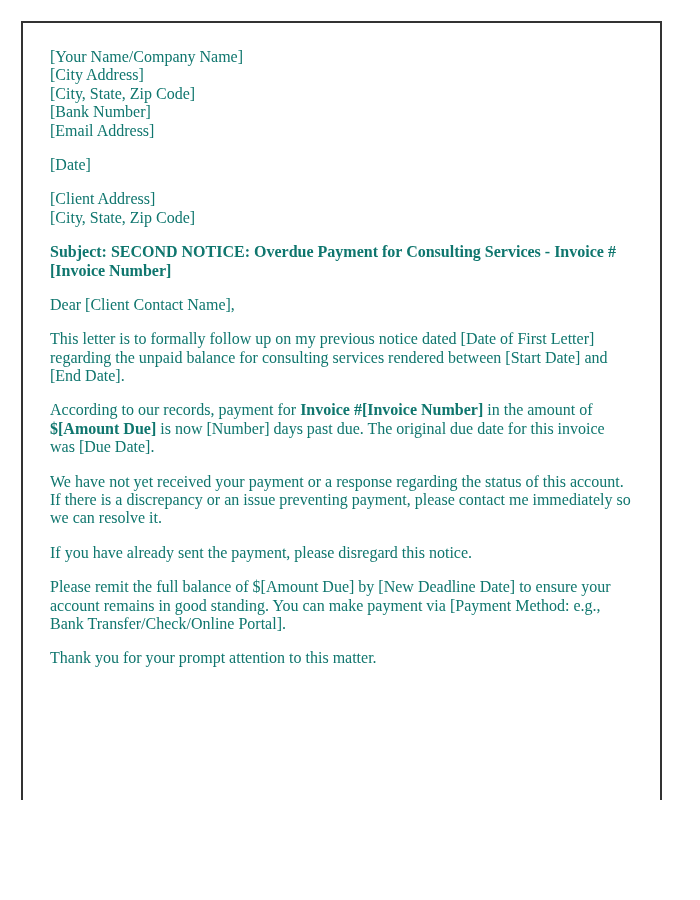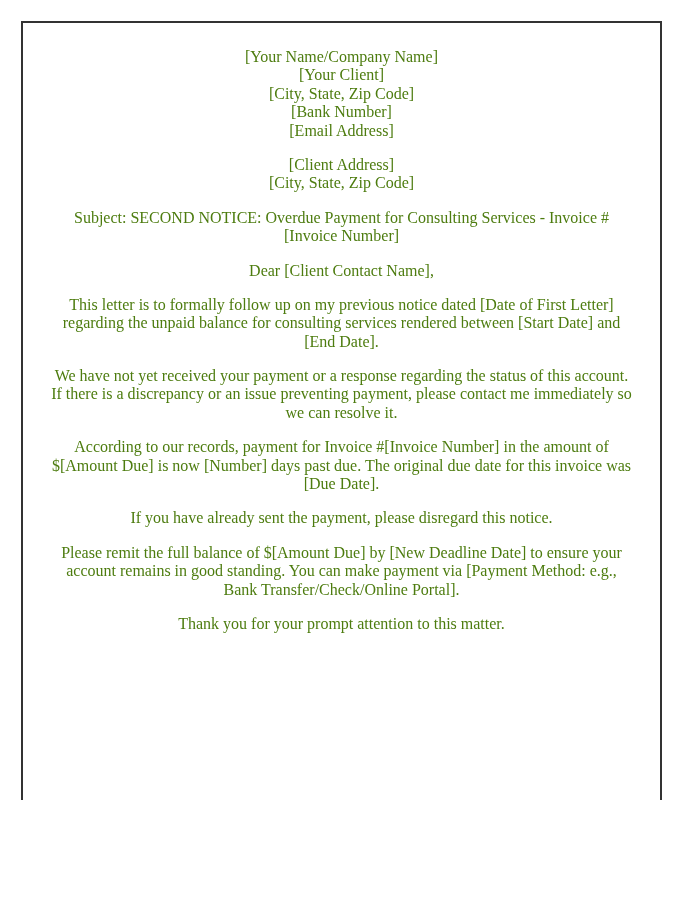--- a/index.html
+++ b/index.html
@@ -25,56 +25,58 @@
     border: 2px solid #333333;
     border-bottom: none;
     padding: 25px 27px;
     overflow: hidden;
     background: #ffffff;
   }
   .block {
     margin: 16px 0;
     font-size: 16px;
     line-height: 1.15;
-    color: #4d7c0f;
-    text-align: center;
+    color: #0f766e;
   }
   .block:first-child {
     margin-top: 0;
   }
   p.block {
     margin: 16px 0;
   }
   .bold {
-    font-weight: normal;
+    font-weight: bold;
   }
   .line {
     white-space: pre-wrap;
   }
 </style>
 </head>
 <body>
 
 <div class="page">
   <div class="letter" style="border-color: rgb(51, 51, 51); background: rgb(255, 255, 255);">
     <div style="color: rgb(0, 0, 0);">
         <div class="block">
           <div class="line">[Your Name/Company Name]</div>
-          <div class="line">[Your Client]</div>
+          <div class="line">[City Address]</div>
           <div class="line">[City, State, Zip Code]</div>
           <div class="line">[Bank Number]</div>
           <div class="line">[Email Address]</div>
+        </div>
+        <div class="block">
+          <div class="line">[Date]</div>
         </div>
         <div class="block">
           <div class="line">[Client Address]</div>
           <div class="line">[City, State, Zip Code]</div>
         </div>
         <p class="block bold"><span class="bold">Subject: SECOND NOTICE: Overdue Payment for Consulting Services - Invoice # [Invoice Number]</span></p>
         <p class="block"><span>Dear [Client Contact Name],</span></p>
         <p class="block"><span>This letter is to formally follow up on my previous notice dated [Date of First Letter] regarding the unpaid balance for consulting services rendered between [Start Date] and [End Date].</span></p>
+        <p class="block"><span>According to our records, payment for </span><span class="bold">Invoice #[Invoice Number]</span><span> in the amount of </span><span class="bold">$[Amount Due]</span><span> is now [Number] days past due. The original due date for this invoice was [Due Date].</span></p>
         <p class="block"><span>We have not yet received your payment or a response regarding the status of this account. If there is a discrepancy or an issue preventing payment, please contact me immediately so we can resolve it.</span></p>
-        <p class="block"><span>According to our records, payment for </span><span class="bold">Invoice #[Invoice Number]</span><span> in the amount of </span><span class="bold">$[Amount Due]</span><span> is now [Number] days past due. The original due date for this invoice was [Due Date].</span></p>
         <p class="block"><span>If you have already sent the payment, please disregard this notice.</span></p>
         <p class="block"><span>Please remit the full balance of $[Amount Due] by [New Deadline Date] to ensure your account remains in good standing. You can make payment via [Payment Method: e.g., Bank Transfer/Check/Online Portal].</span></p>
         <p class="block"><span>Thank you for your prompt attention to this matter.</span></p>
       </div>
   </div>
 </div>
 
 </body></html>

